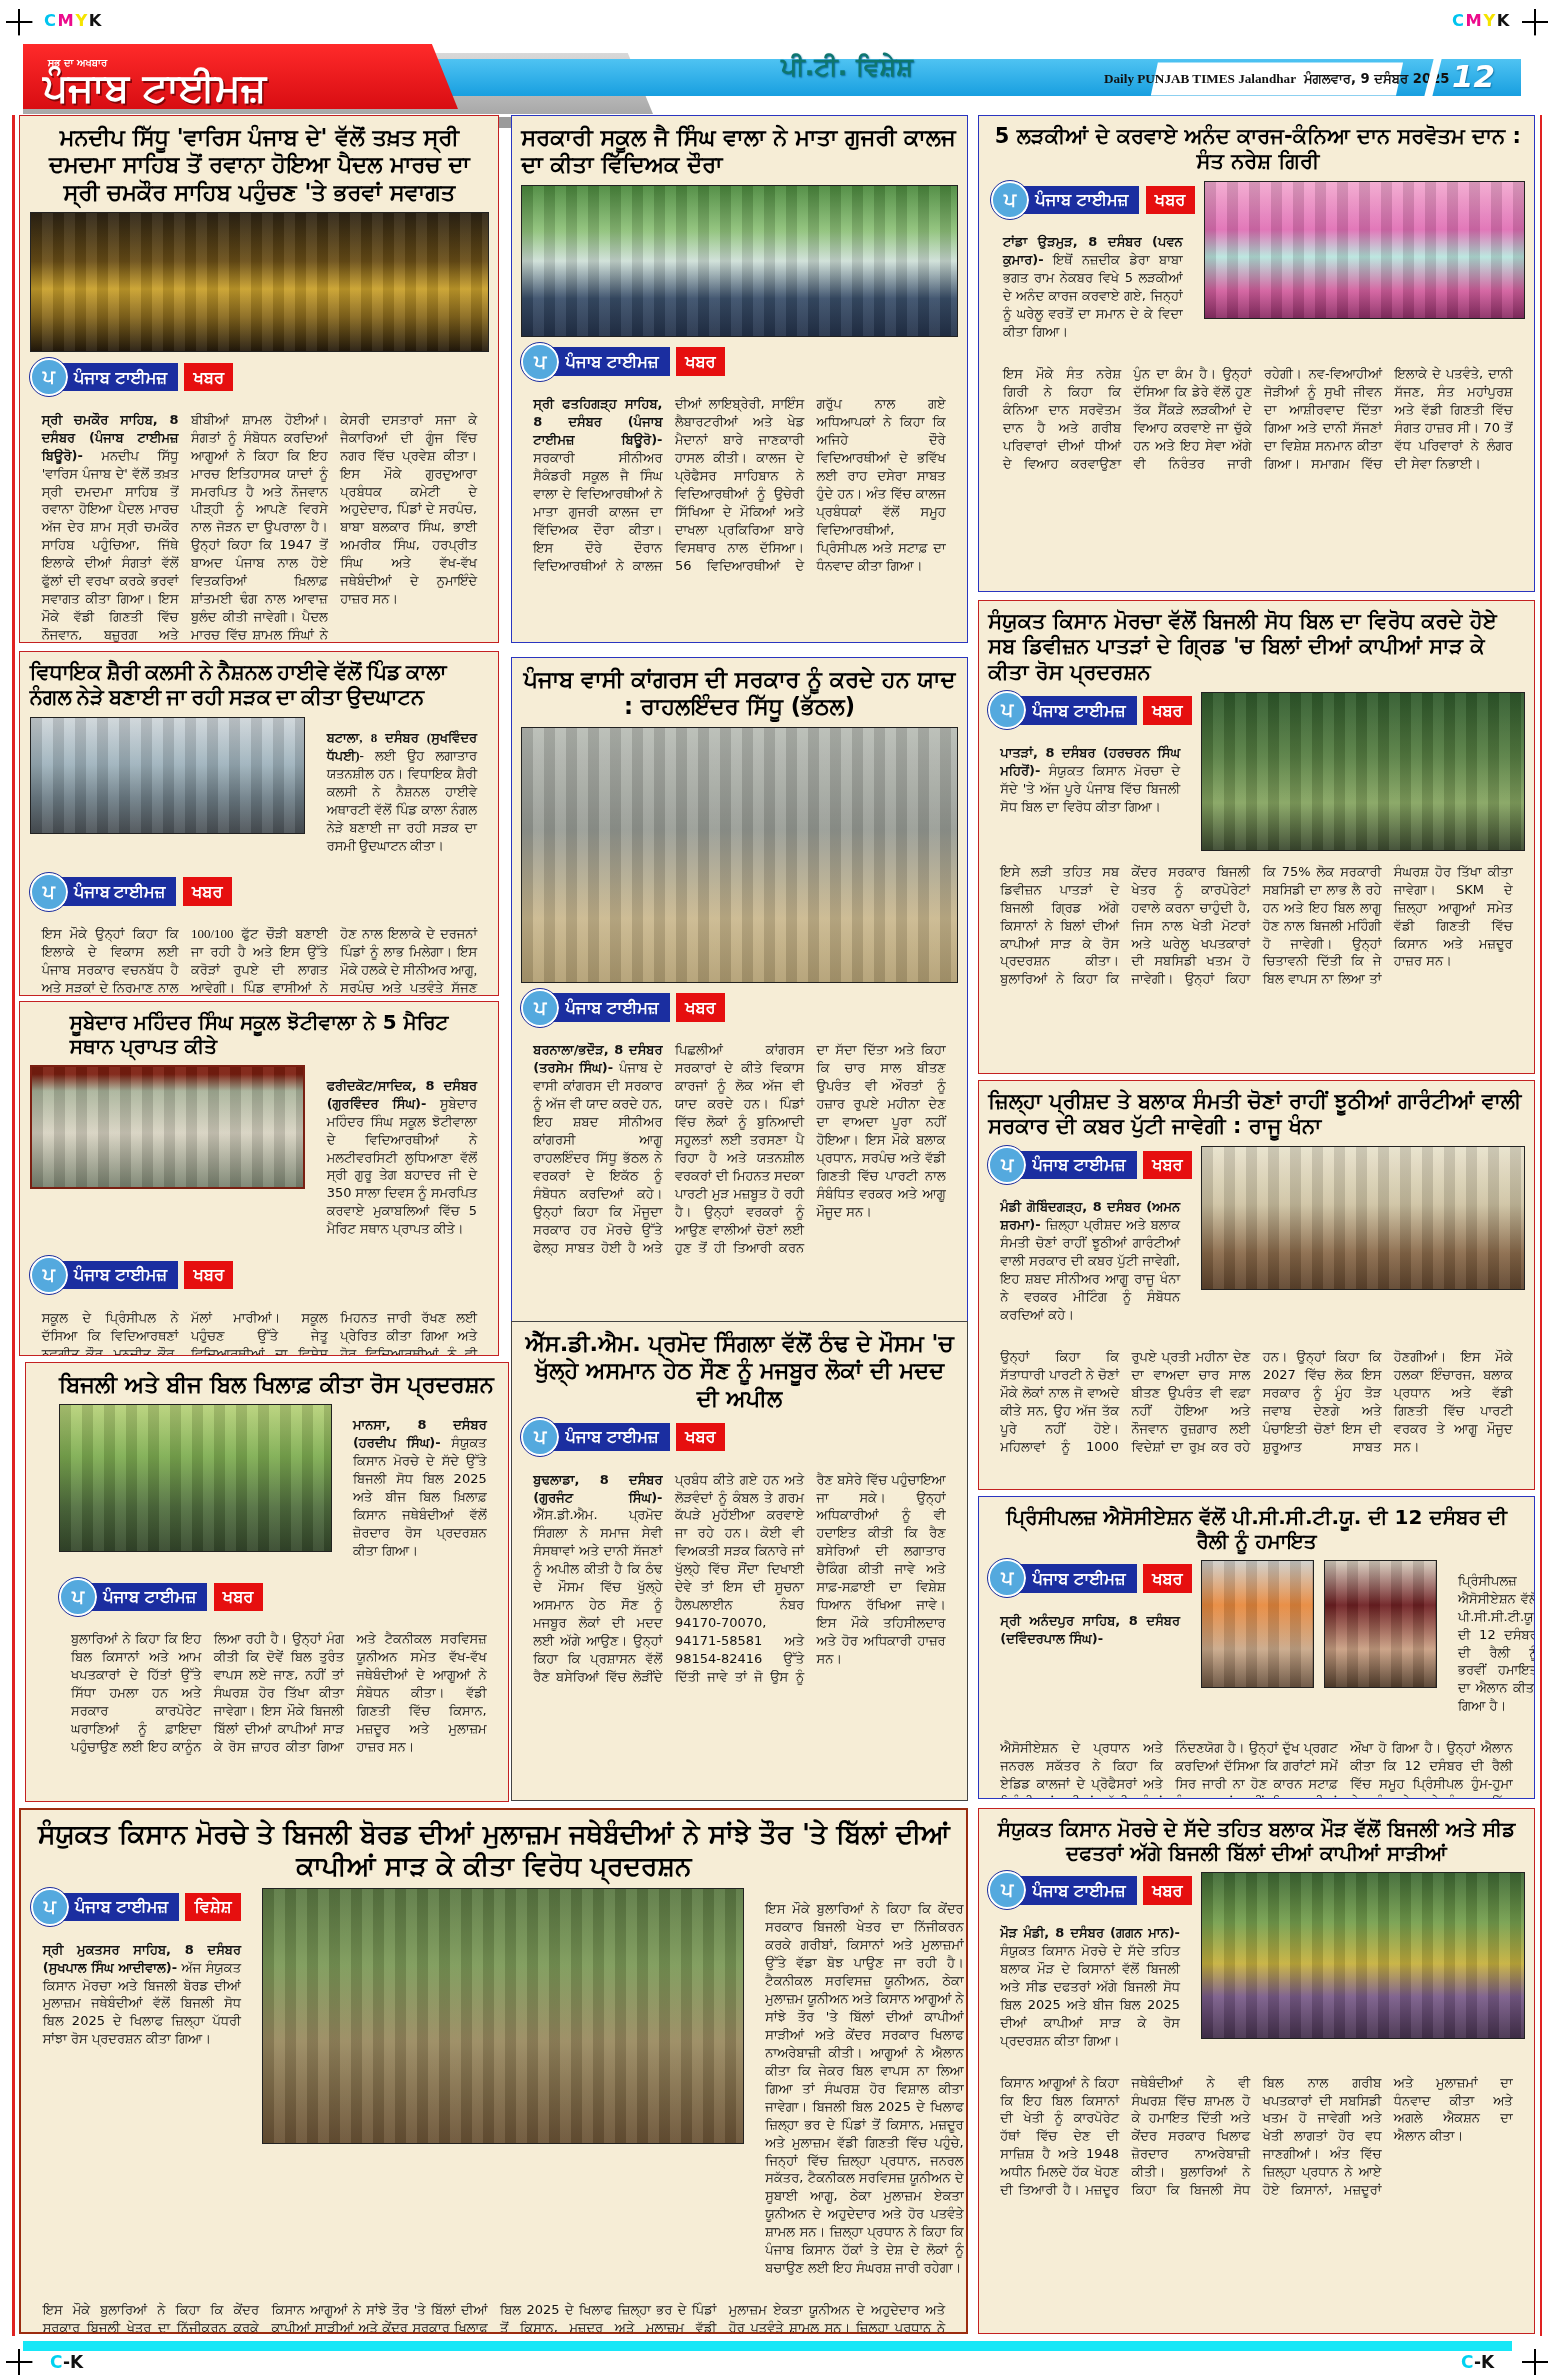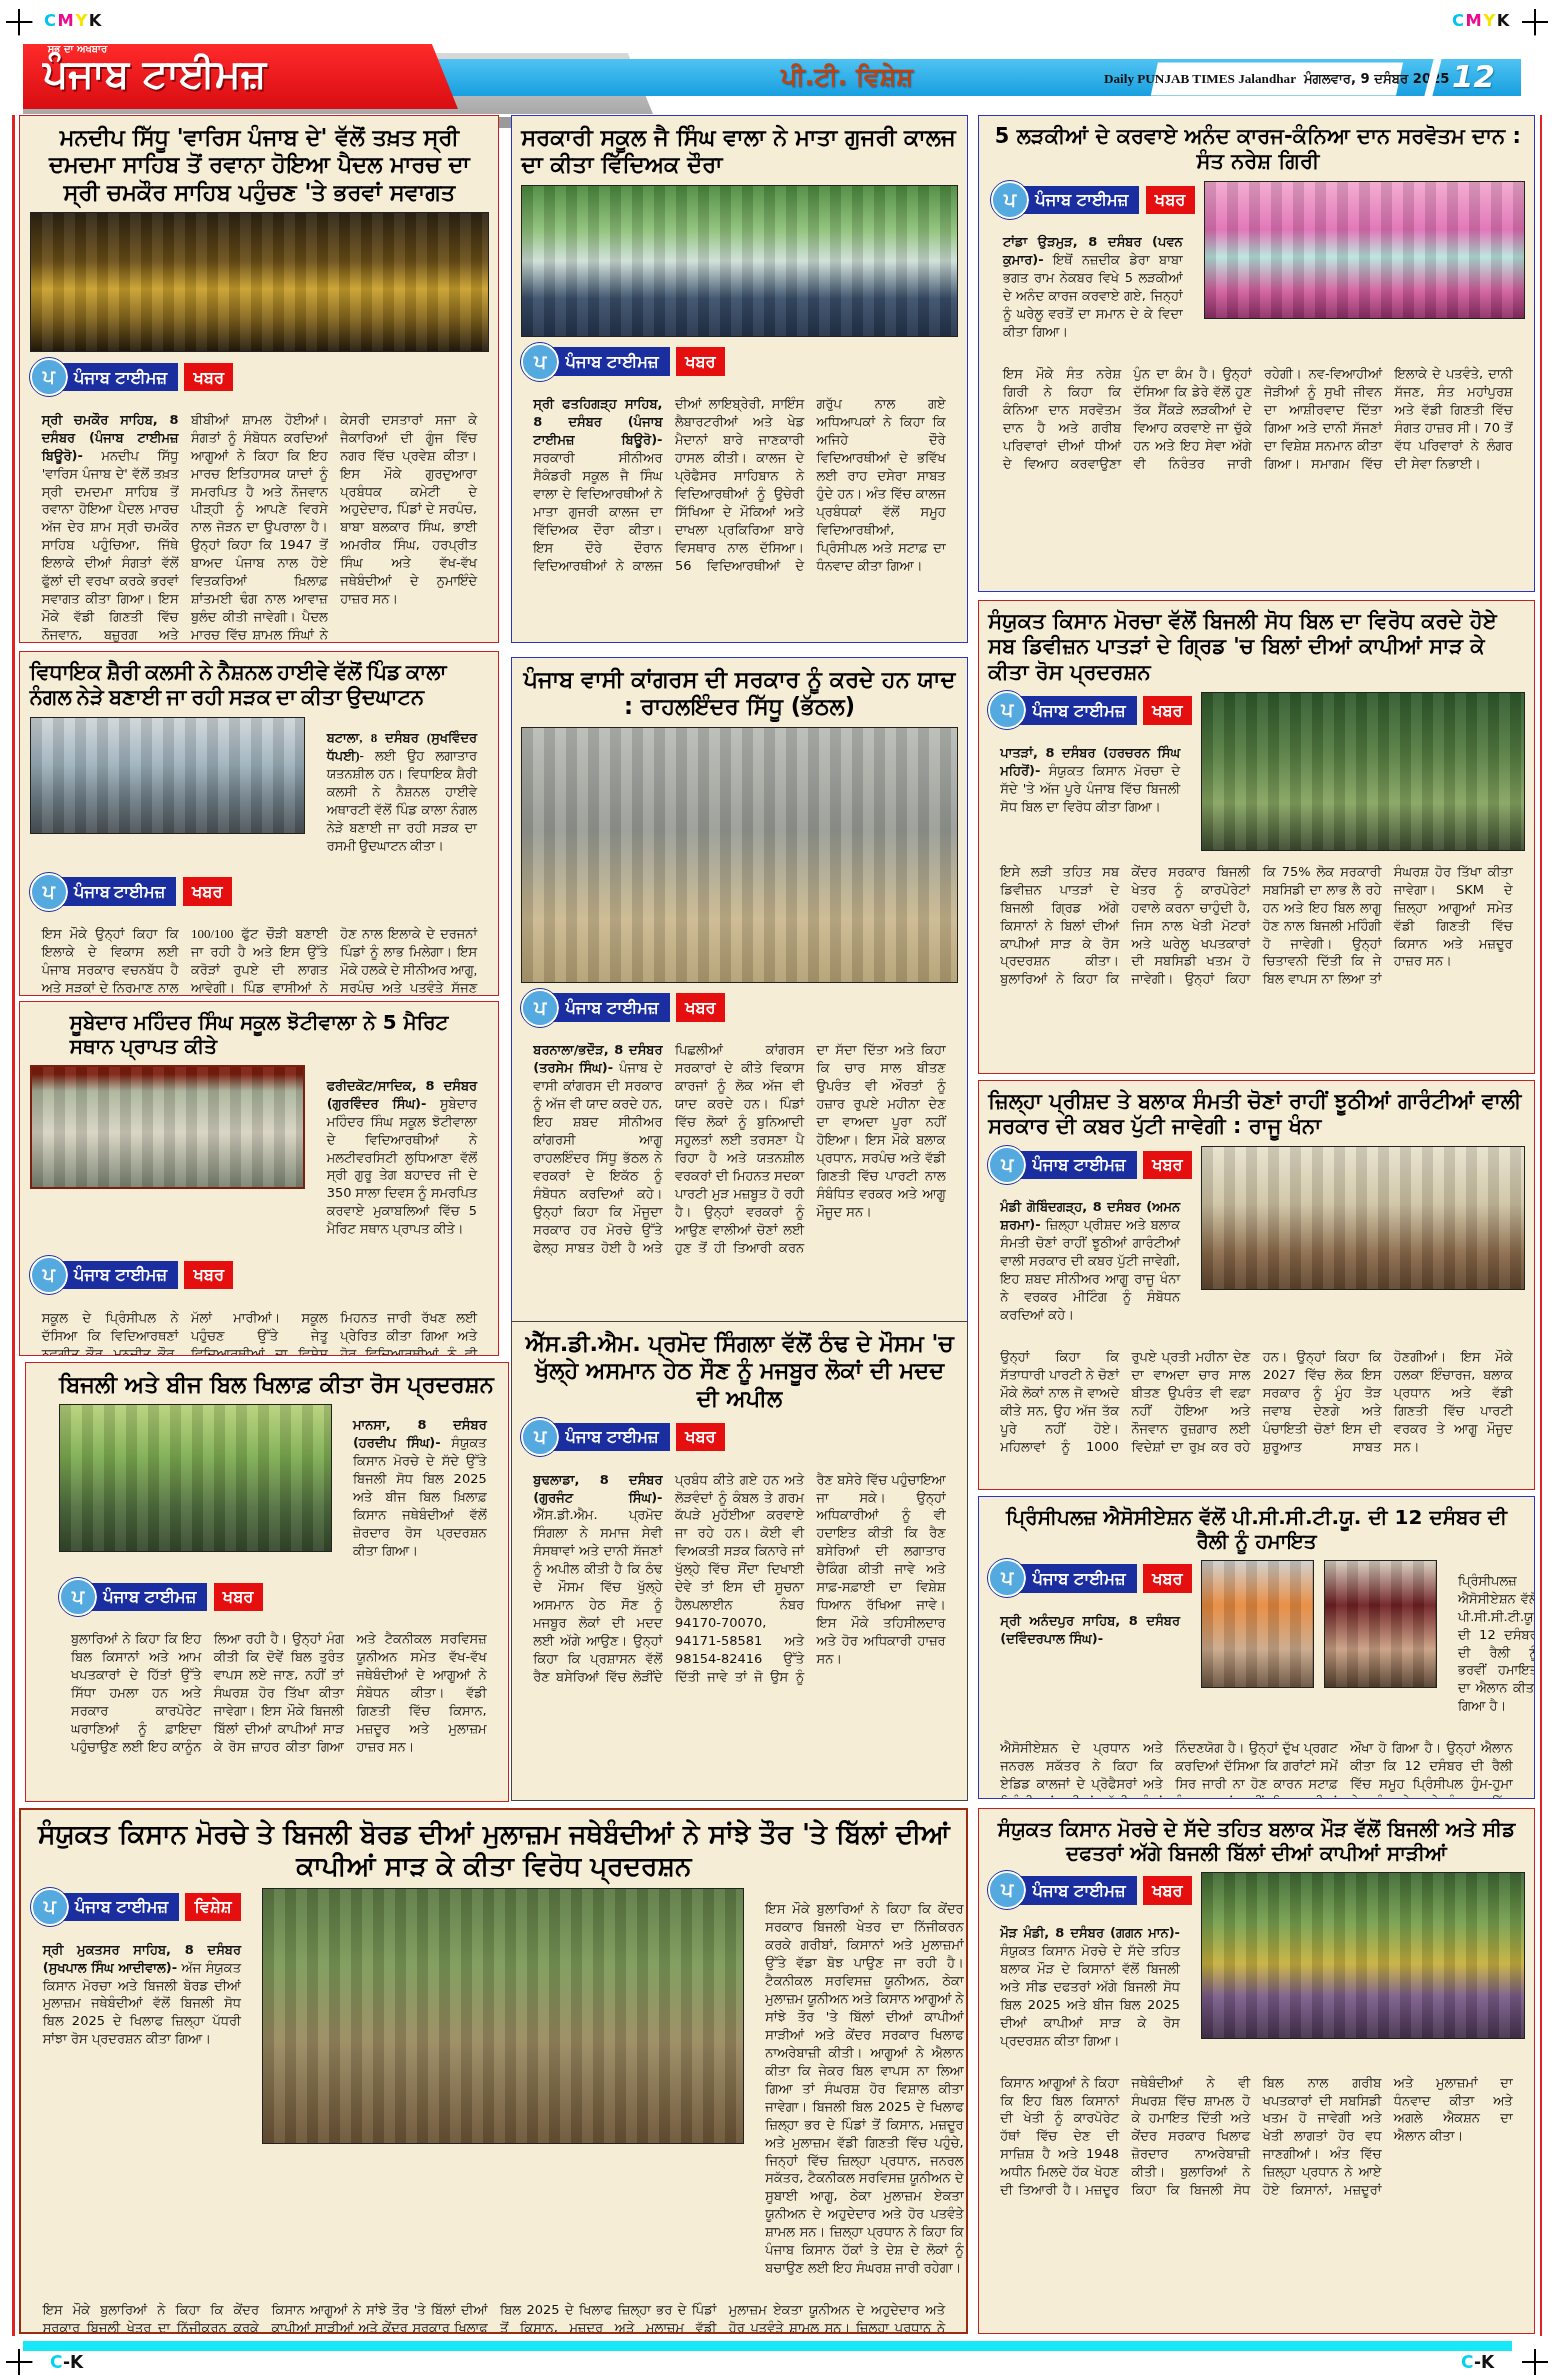--- a/index.html
+++ b/index.html
@@ -13,26 +13,26 @@
   .cmyk{font-weight:bold;font-size:16.3px;letter-spacing:1.6px;}
   .cmyk .c{color:#00c4ef;} .cmyk .m{color:#ec0b8c;} .cmyk .y{color:#f5e400;} .cmyk .k{color:#111;}
   .ckrow{font-weight:bold;font-size:17px;}
   .ckrow .c{color:#00d2f0;} .ckrow .k{color:#111;}
 
   
   .mast-gray{left:23px;top:53px;width:630px;height:61px;background:linear-gradient(#d9d9d9,#a8a8a8);
     clip-path:polygon(0 0,96% 0,100% 100%,0 100%);}
   .mast-gray2{left:47px;top:117px;width:606px;height:11px;background:#9a9a9a;clip-path:polygon(0 0,98% 0,100% 100%,0 100%);}
   .mast-red{left:23px;top:44px;width:435px;height:65px;background:linear-gradient(#ff2a2a,#d80d12);
-    clip-path:polygon(0 0,94% 0,100% 100%,0 100%);display:flex;flex-direction:column;justify-content:flex-start;padding-left:20px;box-sizing:border-box;}
+    clip-path:polygon(0 0,94% 0,100% 100%,0 100%);display:flex;flex-direction:column;justify-content:flex-end;padding-left:20px;box-sizing:border-box;}
   .mast-tagline{color:#fff;font-size:10px;font-weight:bold;line-height:1;margin-left:4.7px;}
   .mast-title{color:#fff;font-size:39px;font-weight:bold;line-height:1.05;text-shadow:1.6px 1.6px 0 #7e0608;}
   .blue-bar{left:424px;top:59px;width:1097px;height:37px;background:linear-gradient(#4fc3f2,#189fe0);
     clip-path:polygon(14px 0,100% 0,100% 100%,0 100%);}
-  .section-label{left:781px;top:62px;font-size:25px;font-weight:bold;color:#c2410c;text-shadow:0.8px 0.8px 1.6px #0c6ca0;}
+  .section-label{left:781px;top:52px;font-size:25px;font-weight:bold;color:#0f766e;text-shadow:0.8px 0.8px 1.6px #0c6ca0;}
   .infobox{left:1156px;top:64px;width:242px;height:29.5px;background:#fff;transform:skewX(-12deg);
     display:flex;align-items:center;justify-content:center;gap:7.8px;box-shadow:0 0 0 1.6px #ffffff;}
   .infobox .en{transform:skewX(12deg);font-family:"Liberation Serif","DejaVu Serif",serif;font-weight:bold;font-size:13.2px;white-space:nowrap;}
   .infobox .pa{transform:skewX(12deg);font-weight:bold;font-size:13.2px;white-space:nowrap;}
   .pageno{left:1452px;top:58px;font-size:31px;font-weight:bold;font-style:italic;color:#ffffff;text-shadow:0.8px 0.8px 1.6px #0c6ca0;}
   .bar-slash{left:1429px;top:59px;width:7.8px;height:37px;background:#fff;transform:skewX(-14deg);}
 
   
   .vrule{width:2.3px;background:#e02222;}
   .cyanbar{left:23px;top:2341px;width:1489px;height:10px;background:#17e7f7;}

